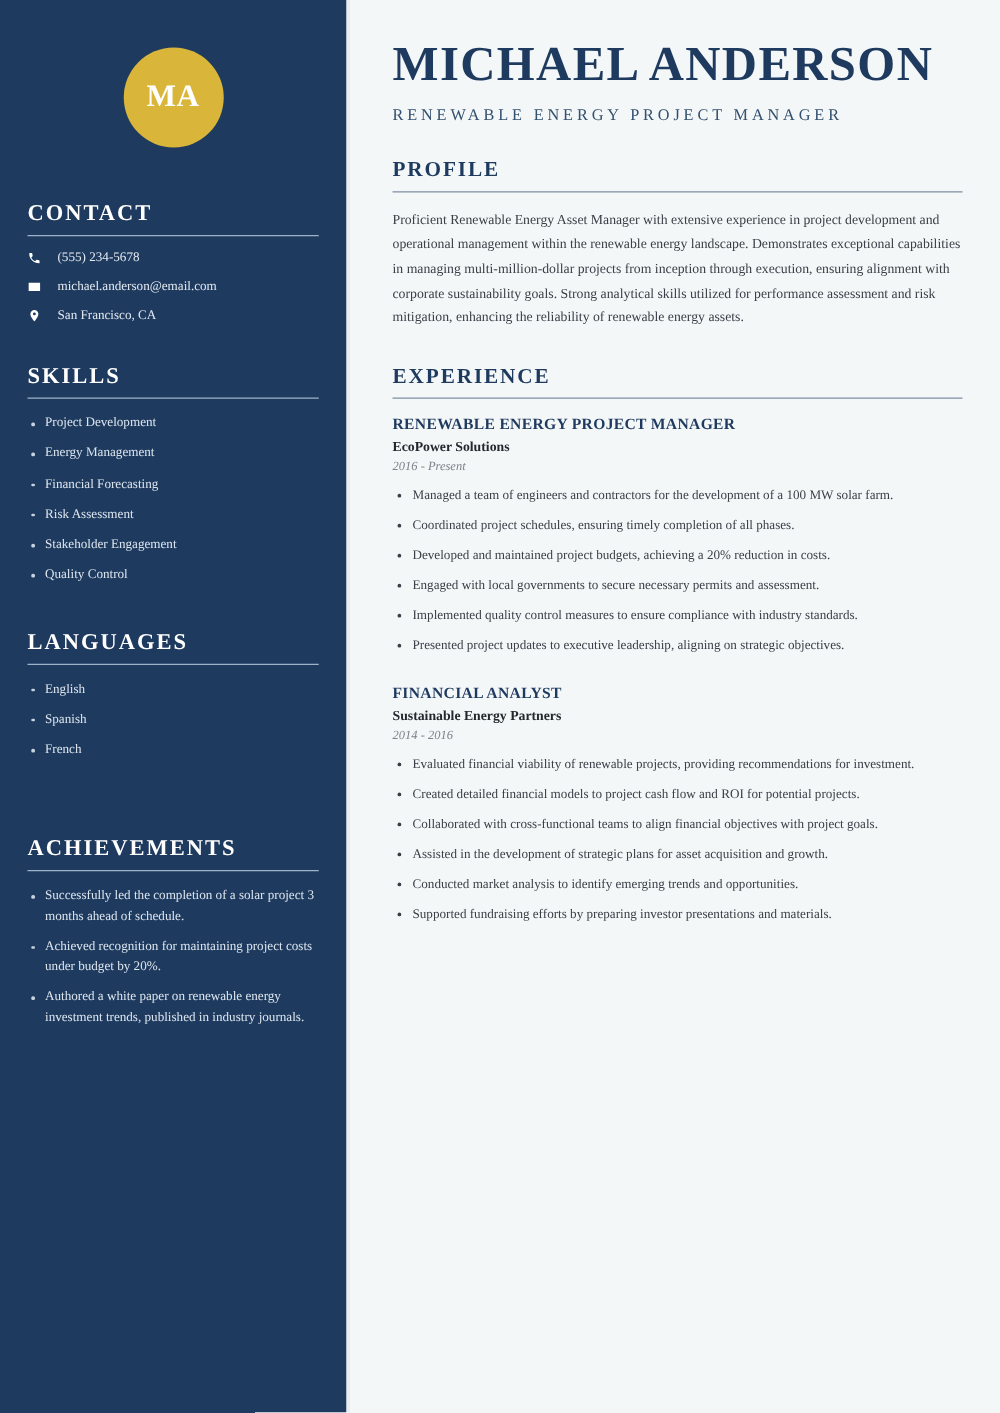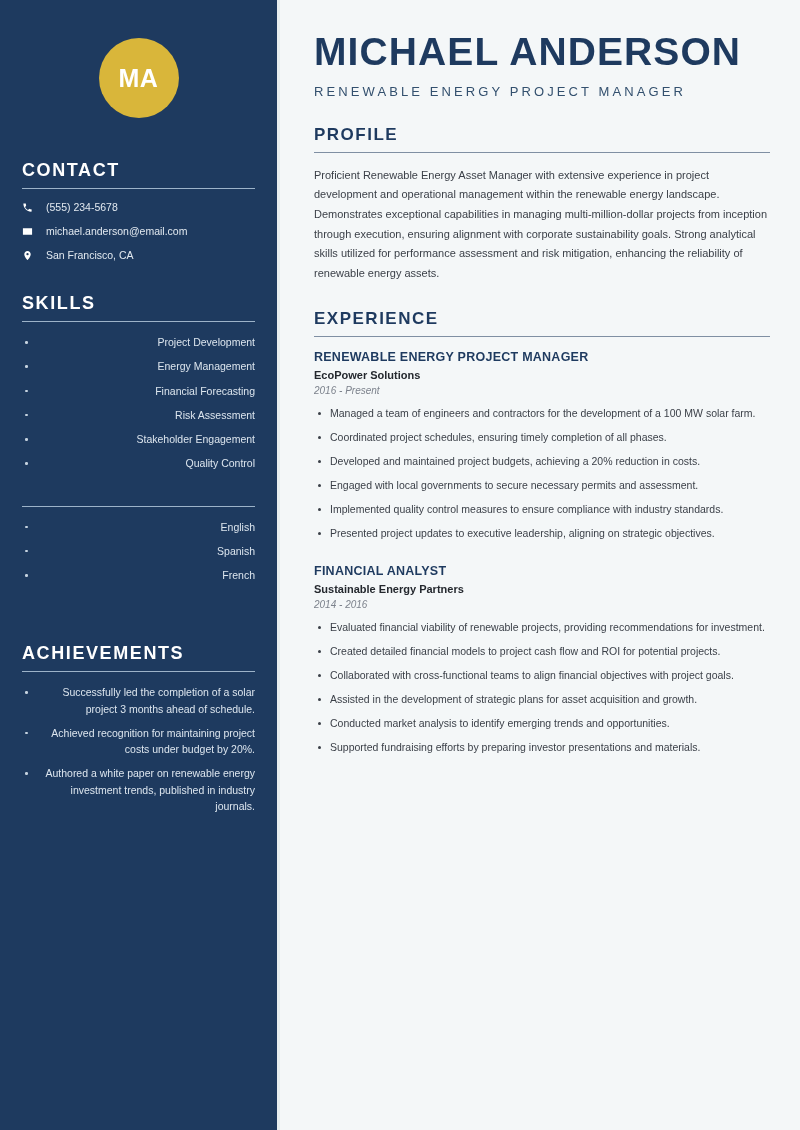--- a/index.html
+++ b/index.html
@@ -13,20 +13,21 @@
     font-family: "Liberation Sans", sans-serif;
     background: #f4f7f8;
     overflow: hidden;
   }
 
   .resume {
     width: 800px;
     height: 1130px;
     display: flex;
     background: #f4f7f8;
+    font-family: Liberation Serif, serif;
   }
 
   
   .sidebar {
     width: 277px;
     flex: 0 0 277px;
     background: #1e3a5f;
     padding: 0 22px;
     position: relative;
   }
@@ -94,21 +95,20 @@
 
   .side-list { list-style: none; margin: 0; padding: 0; }
 
   .side-list li {
     position: relative;
     color: #dce5ee;
     font-size: 10.5px;
     line-height: 1.55;
     padding-left: 14px;
     margin-bottom: 8px;
-    text-align: right;
   }
   .side-list li::before {
     content: "";
     position: absolute;
     left: 3px;
     top: 7px;
     width: 2.5px;
     height: 2.5px;
     border-radius: 50%;
     background: #c6d3e0;
@@ -265,20 +265,21 @@
         <li>Financial Forecasting</li>
         <li>Risk Assessment</li>
         <li>Stakeholder Engagement</li>
         <li>Quality Control</li>
       </ul>
     </section>
 
     <div class="spacer-md"></div>
 
     <section class="side-section">
+      <div class="side-heading">LANGUAGES</div>
       <div class="side-rule"></div>
       <ul class="side-list">
         <li>English</li>
         <li>Spanish</li>
         <li>French</li>
       </ul>
     </section>
 
     <div class="spacer-md"></div>
 

